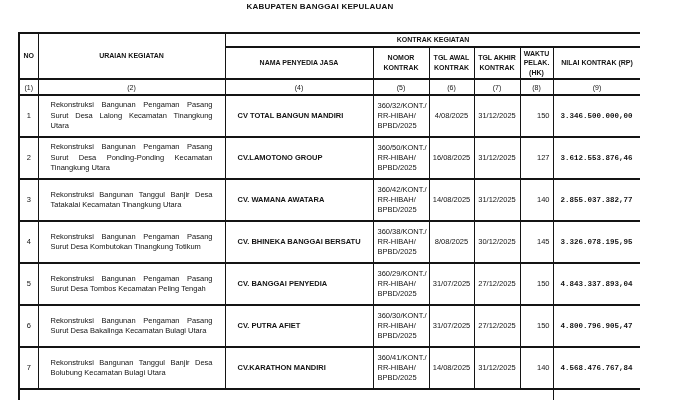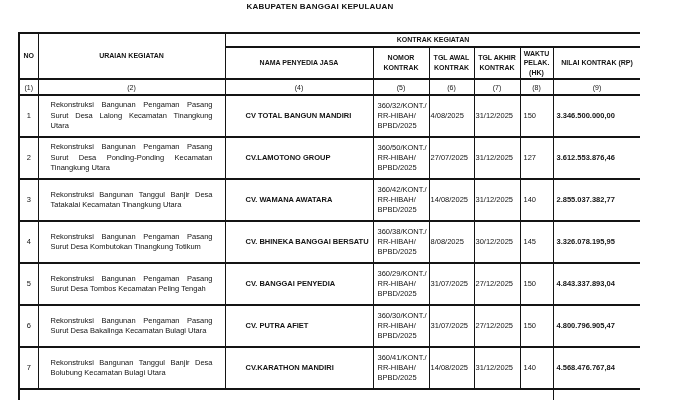--- a/index.html
+++ b/index.html
@@ -23,25 +23,25 @@
   thead th {
     font-weight:bold; text-align:center; white-space:pre-line;
     font-size:7px; line-height:9.5px; padding:1px 2px;
   }
   tr.band-row th { border-bottom-width:1px; height:9px; }
   tr.main-header th { height:26px; }
   tr.nums-row td { height:12px; text-align:center; font-size:7px; padding:1px; }
   tbody td { height:36px; line-height:10.5px; }
   .c-no     { text-align:center; }
   .c-uraian { text-align:justify; padding:2px 12px; }
-  .c-nama   { font-weight:bold; padding-left:20px; }
+  .c-nama   { font-weight:bold; padding-left:12px; }
   .c-nomor  { white-space:pre-line; line-height:10px; padding-left:4px;margin-top:28px; }
-  .c-date   { padding:1px; }
-  .c-hk     { text-align:left; }
-  .c-nilai  { font-weight:bold; text-align:left; padding-right:8px; }
+  .c-date   { text-align:center; padding:1px; }
+  .c-hk     { text-align:right; }
+  .c-nilai  { font-weight:bold; text-align:right; padding-right:8px;font-family:Liberation Mono, monospace; }
   .c-fisik  { text-align:right; padding-right:24px; }
   tr.total-row td { height:26px; }
   tr.total-row .c-nilai, tr.total-row .c-fisik { font-weight:bold; }
 </style>
 </head>
 <body>
 
 <div class="page">
   <div class="doc-title">KABUPATEN BANGGAI KEPULAUAN</div>
 
@@ -101,21 +101,21 @@
     <td class="c-fisik">82,130</td>
   </tr>
 
   <tr>
     <td class="c-no">2</td>
     <td class="c-uraian">Rekonstruksi Bangunan Pengaman Pasang Surut Desa Ponding-Ponding Kecamatan Tinangkung Utara</td>
     <td class="c-nama">CV.LAMOTONO GROUP</td>
     <td class="c-nomor">360/50/KONT./
 RR-HIBAH/
 BPBD/2025</td>
-    <td class="c-date">27/07/2025</td>
+    <td class="c-date">16/08/2025</td>
     <td class="c-date">31/12/2025</td>
     <td class="c-hk">127</td>
     <td class="c-nilai">3.612.553.876,46</td>
     <td class="c-fisik">75,230</td>
   </tr>
 
   <tr>
     <td class="c-no">3</td>
     <td class="c-uraian">Rekonstruksi Bangunan Tanggul Banjir Desa Tatakalai Kecamatan Tinangkung Utara</td>
     <td class="c-nama">CV. WAMANA AWATARA</td>

